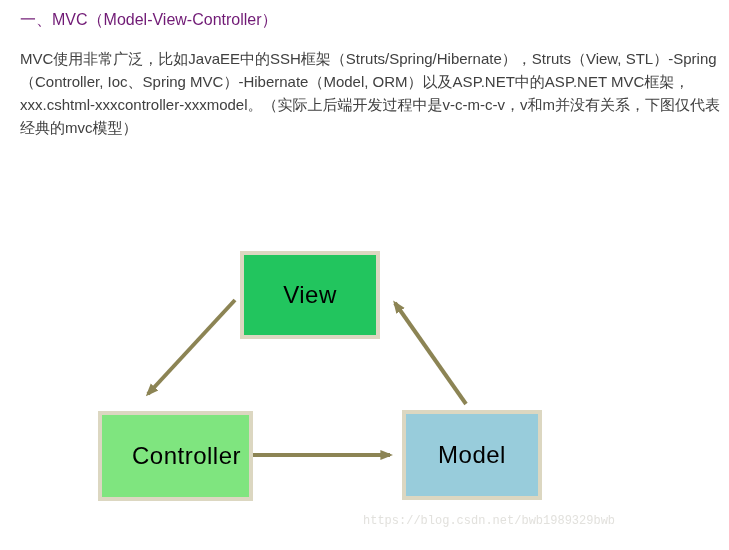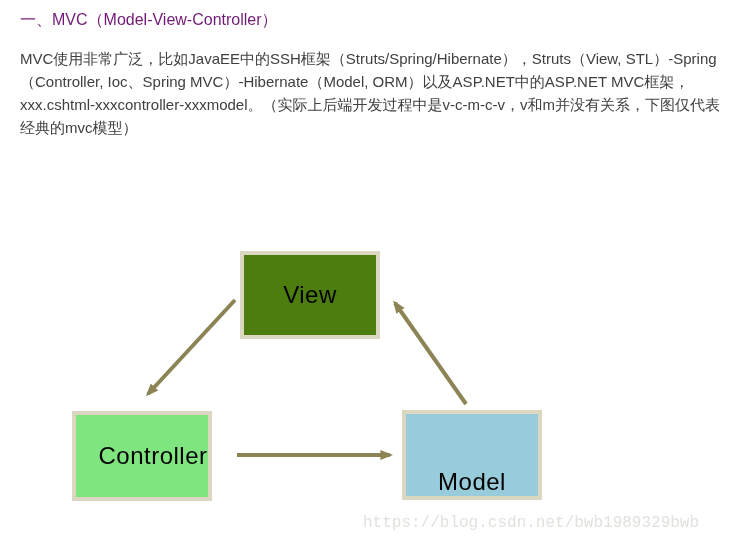--- a/index.html
+++ b/index.html
@@ -34,37 +34,37 @@
     box-sizing: border-box;
     border: 4px solid var(--box-border, #DCD7C1);
     display: flex;
     align-items: center;
     justify-content: center;
     font-size: 24px;
     color: #000000;
     letter-spacing: 0.5px;
   }
   .node-view       { left: 240px; top: 251px; width: 140px; height: 88px; }
-  .node-controller { left:  72px; top: 411px; width: 140px; height: 90px; padding-left: 22px; }
-  .node-model      { left: 402px; top: 410px; width: 140px; height: 90px; align-items: flex-end; }
+  .node-controller { left:  98px; top: 411px; width: 155px; height: 90px; padding-left: 22px; }
+  .node-model      { left: 402px; top: 410px; width: 140px; height: 90px; }
   .arrows {
     position: absolute;
     left: 0; top: 0;
     width: 729px; height: 550px;
     pointer-events: none;
   }
   .arrows line {
     stroke: var(--arrow-color, #8C8454);
     stroke-width: 4;
   }
   .watermark {
     position: absolute;
     left: 363px; top: 514px;
     font-family: "Liberation Mono", "DejaVu Sans Mono", monospace;
-    font-size: 16px;
+    font-size: 12px;
     letter-spacing: 0px;
     color: var(--wm-color, #E2E1DD);
     white-space: nowrap;
   }
 </style>
 </head>
 <body>
 
 <div class="article">
   <h2 class="heading">一、MVC（Model-View-Controller）</h2>
@@ -75,21 +75,21 @@
   <defs>
     <marker id="arrowhead" viewBox="0 0 10 10" refX="7.5" refY="5" markerWidth="3.2" markerHeight="3.2" orient="auto">
       <path d="M0,1 L10,5 L0,9 z" style="fill: var(--arrow-color, #8C8454);"></path>
     </marker>
   </defs>
   <line x1="235" y1="300" x2="148" y2="394" marker-end="url(#arrowhead)"></line>
   <line x1="237" y1="455" x2="390" y2="455" marker-end="url(#arrowhead)"></line>
   <line x1="466" y1="404" x2="395" y2="303" marker-end="url(#arrowhead)"></line>
 </svg>
 
-<div class="node node-view" style="background: #4d7c0f;">
+<div class="node node-view" style="background: #22c55e;">
   <span>View</span>
 </div>
 <div class="node node-controller" style="background: rgb(127, 229, 127);">
   <span>Controller</span>
 </div>
 <div class="node node-model" style="background: rgb(152, 204, 219);">
   <span>Model</span>
 </div>
 
 <div class="watermark">https://blog.csdn.net/bwb1989329bwb</div>

